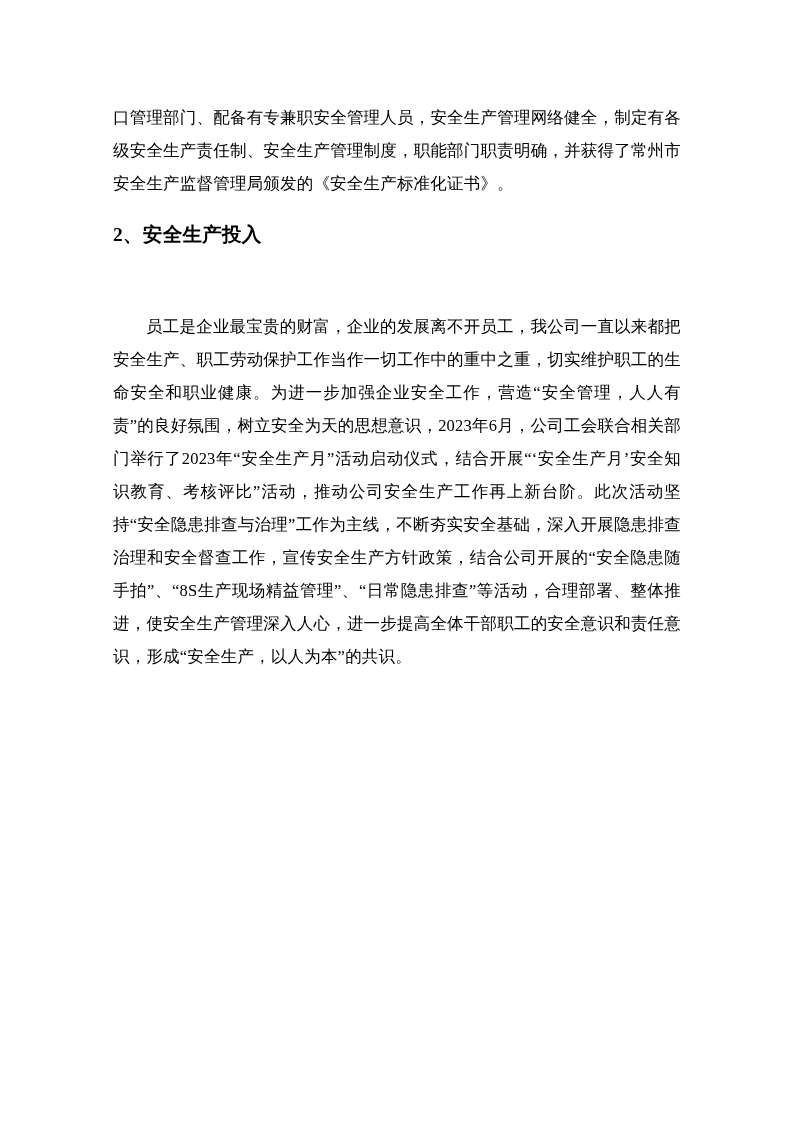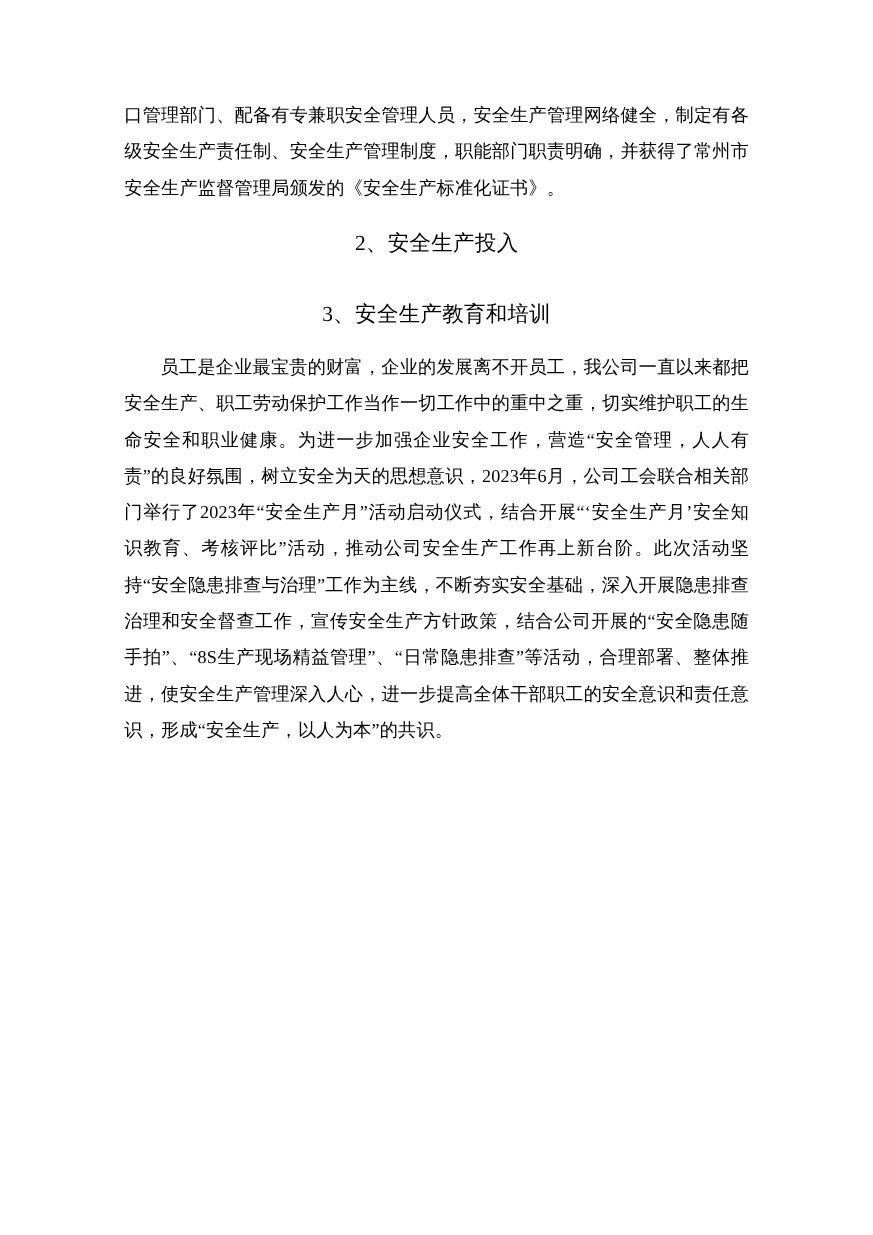--- a/index.html
+++ b/index.html
@@ -27,33 +27,32 @@
     position: absolute;
     left: 113px;
     top: 88px;
     width: 568px;
   }
   .para {
     font-size: 16.5px;
     line-height: 33px;
     text-align: justify;
     text-justify: inter-ideograph;
-    margin: 0 0 0 0;
+    margin: 13px 0 0 0;
     letter-spacing: 0.2px;
   }
   .para.indent {
     text-indent: 2em;
   }
   .heading {
     font-size: 19.5px;
-    font-weight: normal;
+    font-weight: bold;
     line-height: 33px;
     margin: 0;
     letter-spacing: 0.3px;
-    text-align: center;
   }
   .spacer-1 { height: 18px; }
   .spacer-2 { height: 14px; }
 </style>
 </head>
 <body>
 
 <div class="page">
   <div class="content">
 
@@ -61,20 +60,19 @@
 
     <div class="spacer-1"></div>
 
     <h2 class="heading">2、安全生产投入</h2>
 
     <div class="spacer-2"></div>
 
 
     <div class="spacer-1"></div>
 
-    <h2 class="heading">3、安全生产教育和培训</h2>
 
     <div class="spacer-2"></div>
 
     <p class="para indent">员工是企业最宝贵的财富，企业的发展离不开员工，我公司一直以来都把安全生产、职工劳动保护工作当作一切工作中的重中之重，切实维护职工的生命安全和职业健康。为进一步加强企业安全工作，营造“安全管理，人人有责”的良好氛围，树立安全为天的思想意识，2023年6月，公司工会联合相关部门举行了2023年“安全生产月”活动启动仪式，结合开展“‘安全生产月’安全知识教育、考核评比”活动，推动公司安全生产工作再上新台阶。此次活动坚持“安全隐患排查与治理”工作为主线，不断夯实安全基础，深入开展隐患排查治理和安全督查工作，宣传安全生产方针政策，结合公司开展的“安全隐患随手拍”、“8S生产现场精益管理”、“日常隐患排查”等活动，合理部署、整体推进，使安全生产管理深入人心，进一步提高全体干部职工的安全意识和责任意识，形成“安全生产，以人为本”的共识。</p>
 
   </div>
 </div>
 
 </body></html>

